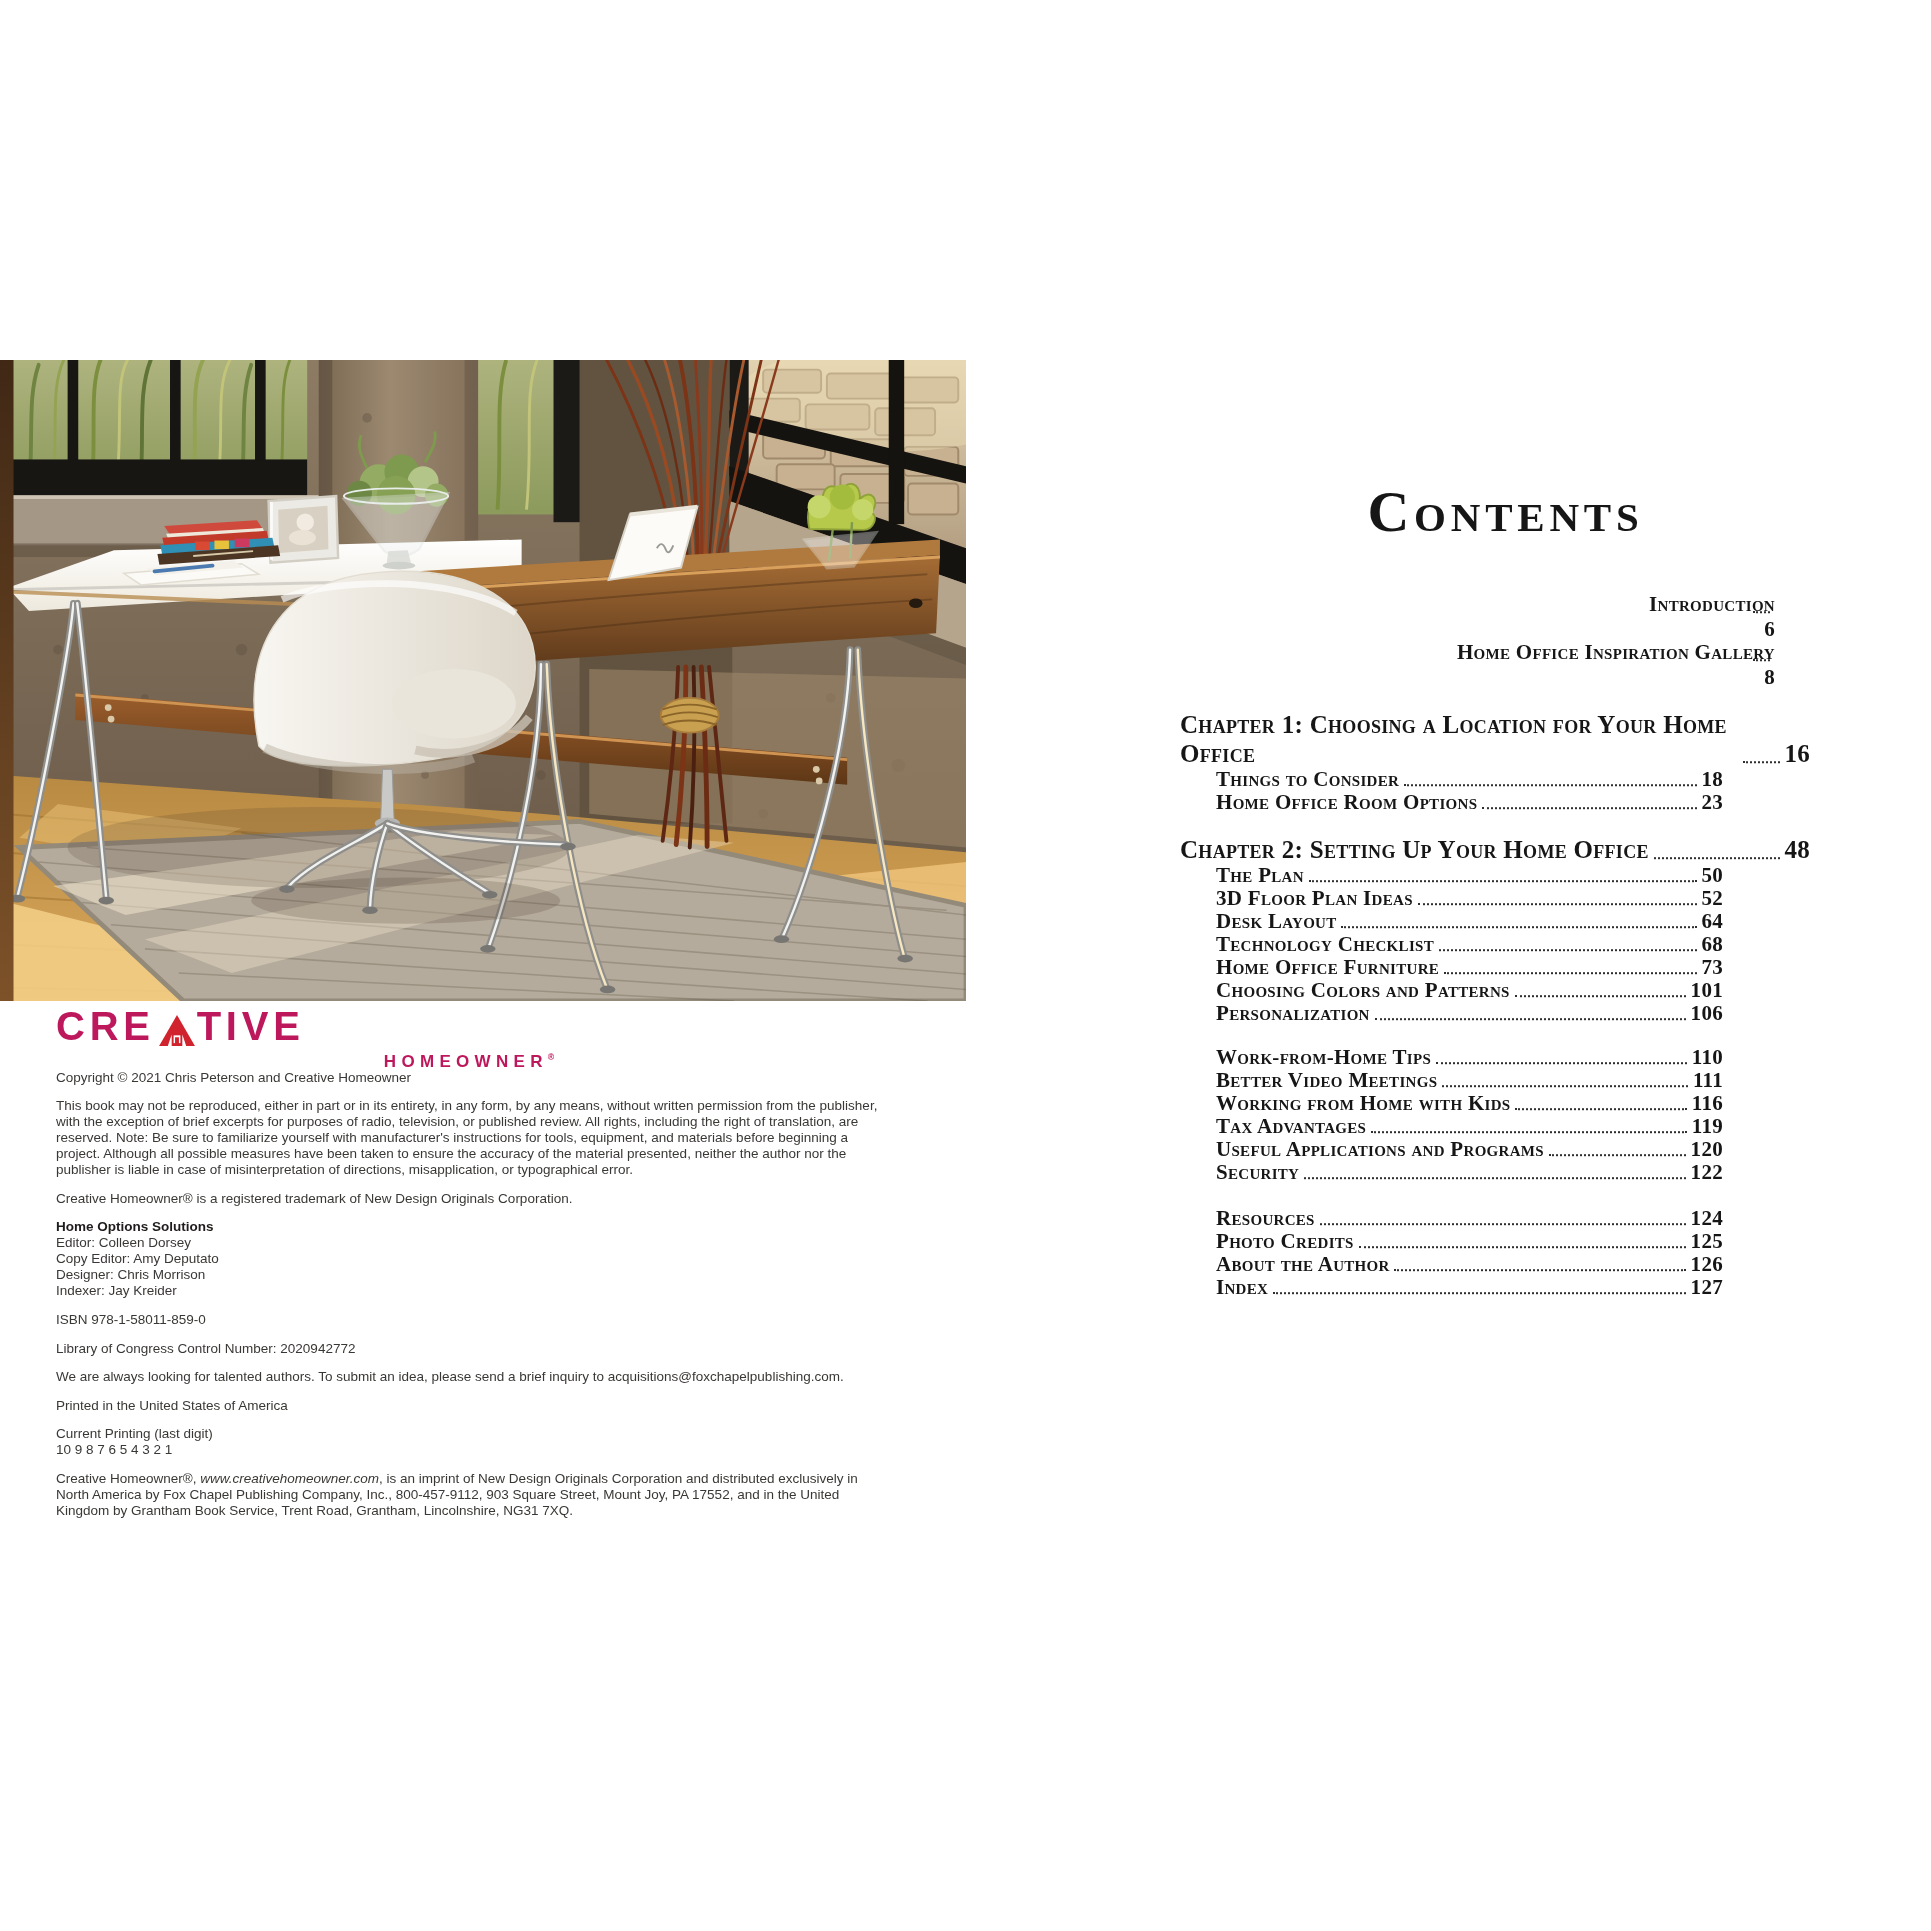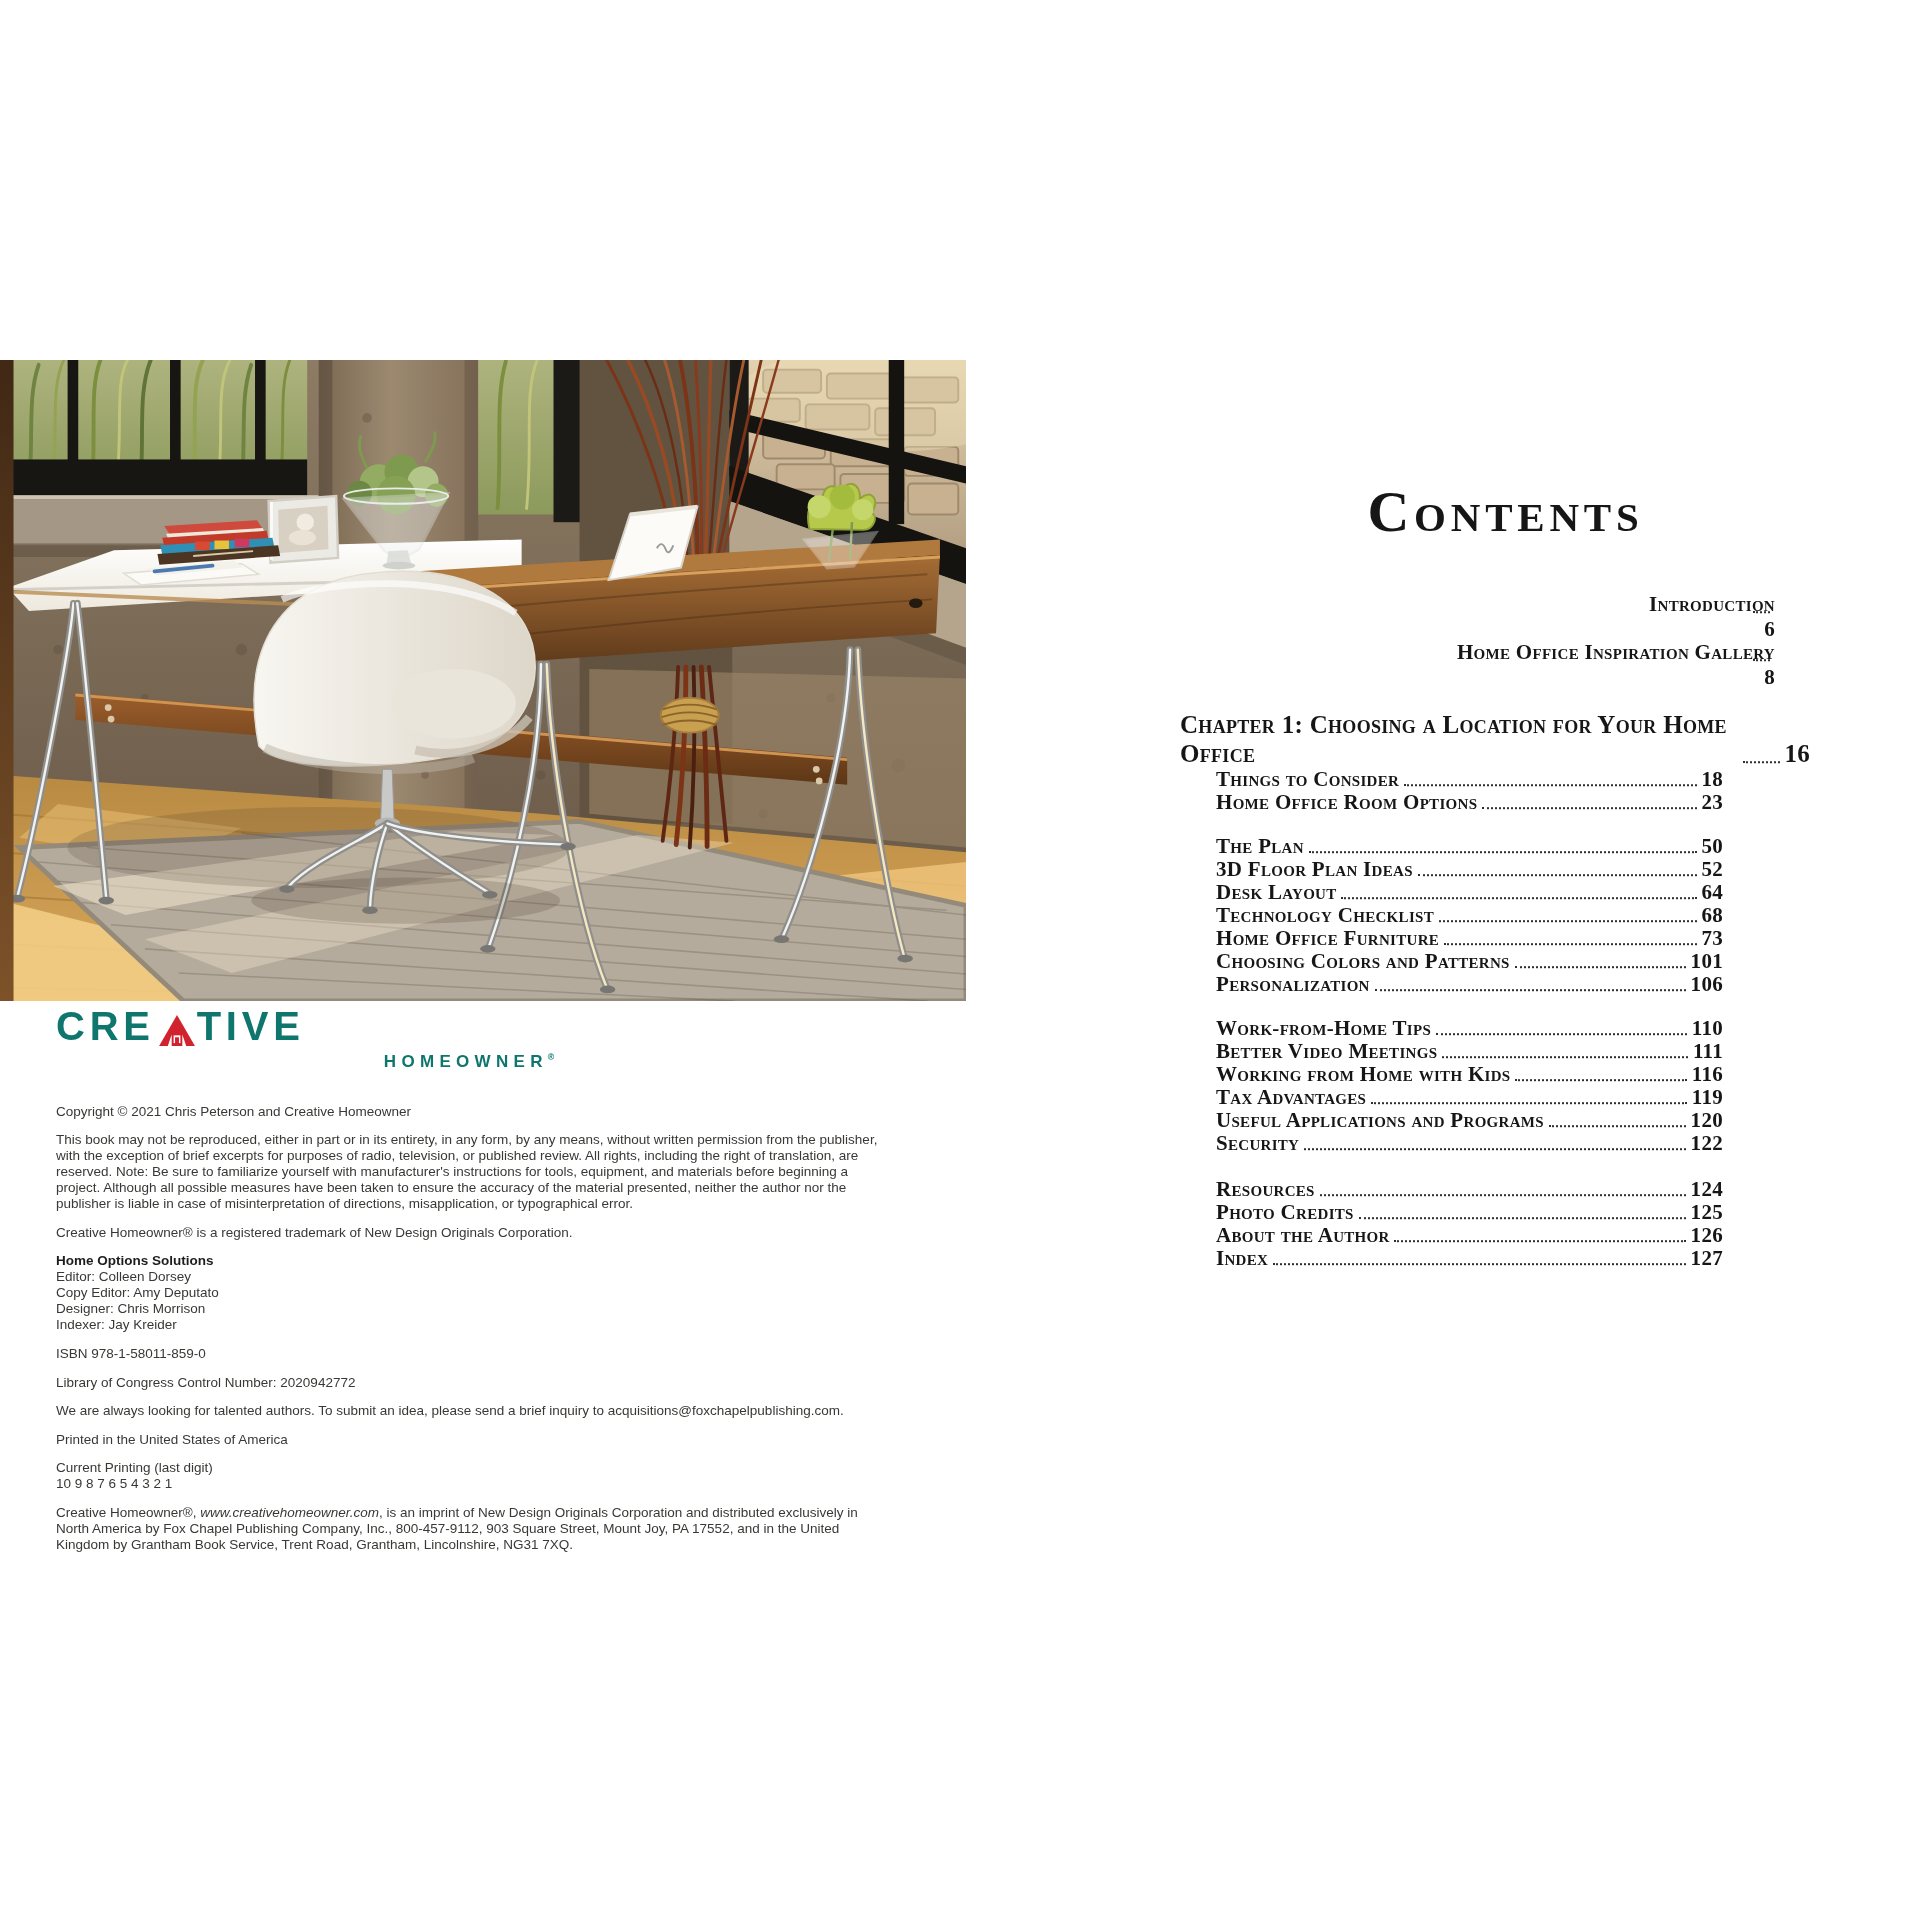--- a/index.html
+++ b/index.html
@@ -7,21 +7,21 @@
     width:1931px;height:1931px;position:relative;background:#ffffff;
     font-family:"Liberation Sans", sans-serif;color:#2e2d2b;overflow:hidden;
   }
   
   .photo{position:absolute;left:0;top:360px;width:966px;height:641px;}
   .photo svg{display:block;width:100%;height:100%;}
 
   
   .colophon{position:absolute;left:56px;top:1006px;width:826px;font-size:13.5px;line-height:16px;color:#3a3835;}
   .cg{margin-bottom:12.6px;}
-  .logo{margin-bottom:34px;color:#0f766e;}
+  .logo{margin-bottom:0;color:#be185d;}
   .logo-line1{display:flex;align-items:flex-end;font-size:40px;font-weight:bold;letter-spacing:4.8px;line-height:1;}
   .logo-a{width:36px;height:31px;margin:0 1.9px 0 3.9px;}
   .logo-line2{font-size:17px;font-weight:bold;letter-spacing:5.3px;margin-top:2.9px;text-align:center;}
   .logo-line2 sup{font-size:8.7px;letter-spacing:0;}
   .book-title{font-weight:bold;color:#1f1d1b;}
   .imprint i{font-style:italic;}
 
   
   .toc{position:absolute;left:1180px;top:481px;width:630px;font-family:"Liberation Serif", serif;color:#161616;}
   .toc-title{
@@ -410,20 +410,25 @@
       <span class="pg">18</span>
     </div>
     <div class="row sub">
       <span class="lbl">Home Office Room Options</span>
       <span class="dots"></span>
       <span class="pg">23</span>
     </div>
   </div>
 
   <div class="section">
+    <div class="row chapter">
+      <span class="lbl nw">Chapter 2: Setting Up Your Home Office</span>
+      <span class="dots"></span>
+      <span class="pg">48</span>
+    </div>
     <div class="row sub">
       <span class="lbl">The Plan</span>
       <span class="dots"></span>
       <span class="pg">50</span>
     </div>
     <div class="row sub">
       <span class="lbl">3D Floor Plan Ideas</span>
       <span class="dots"></span>
       <span class="pg">52</span>
     </div>

